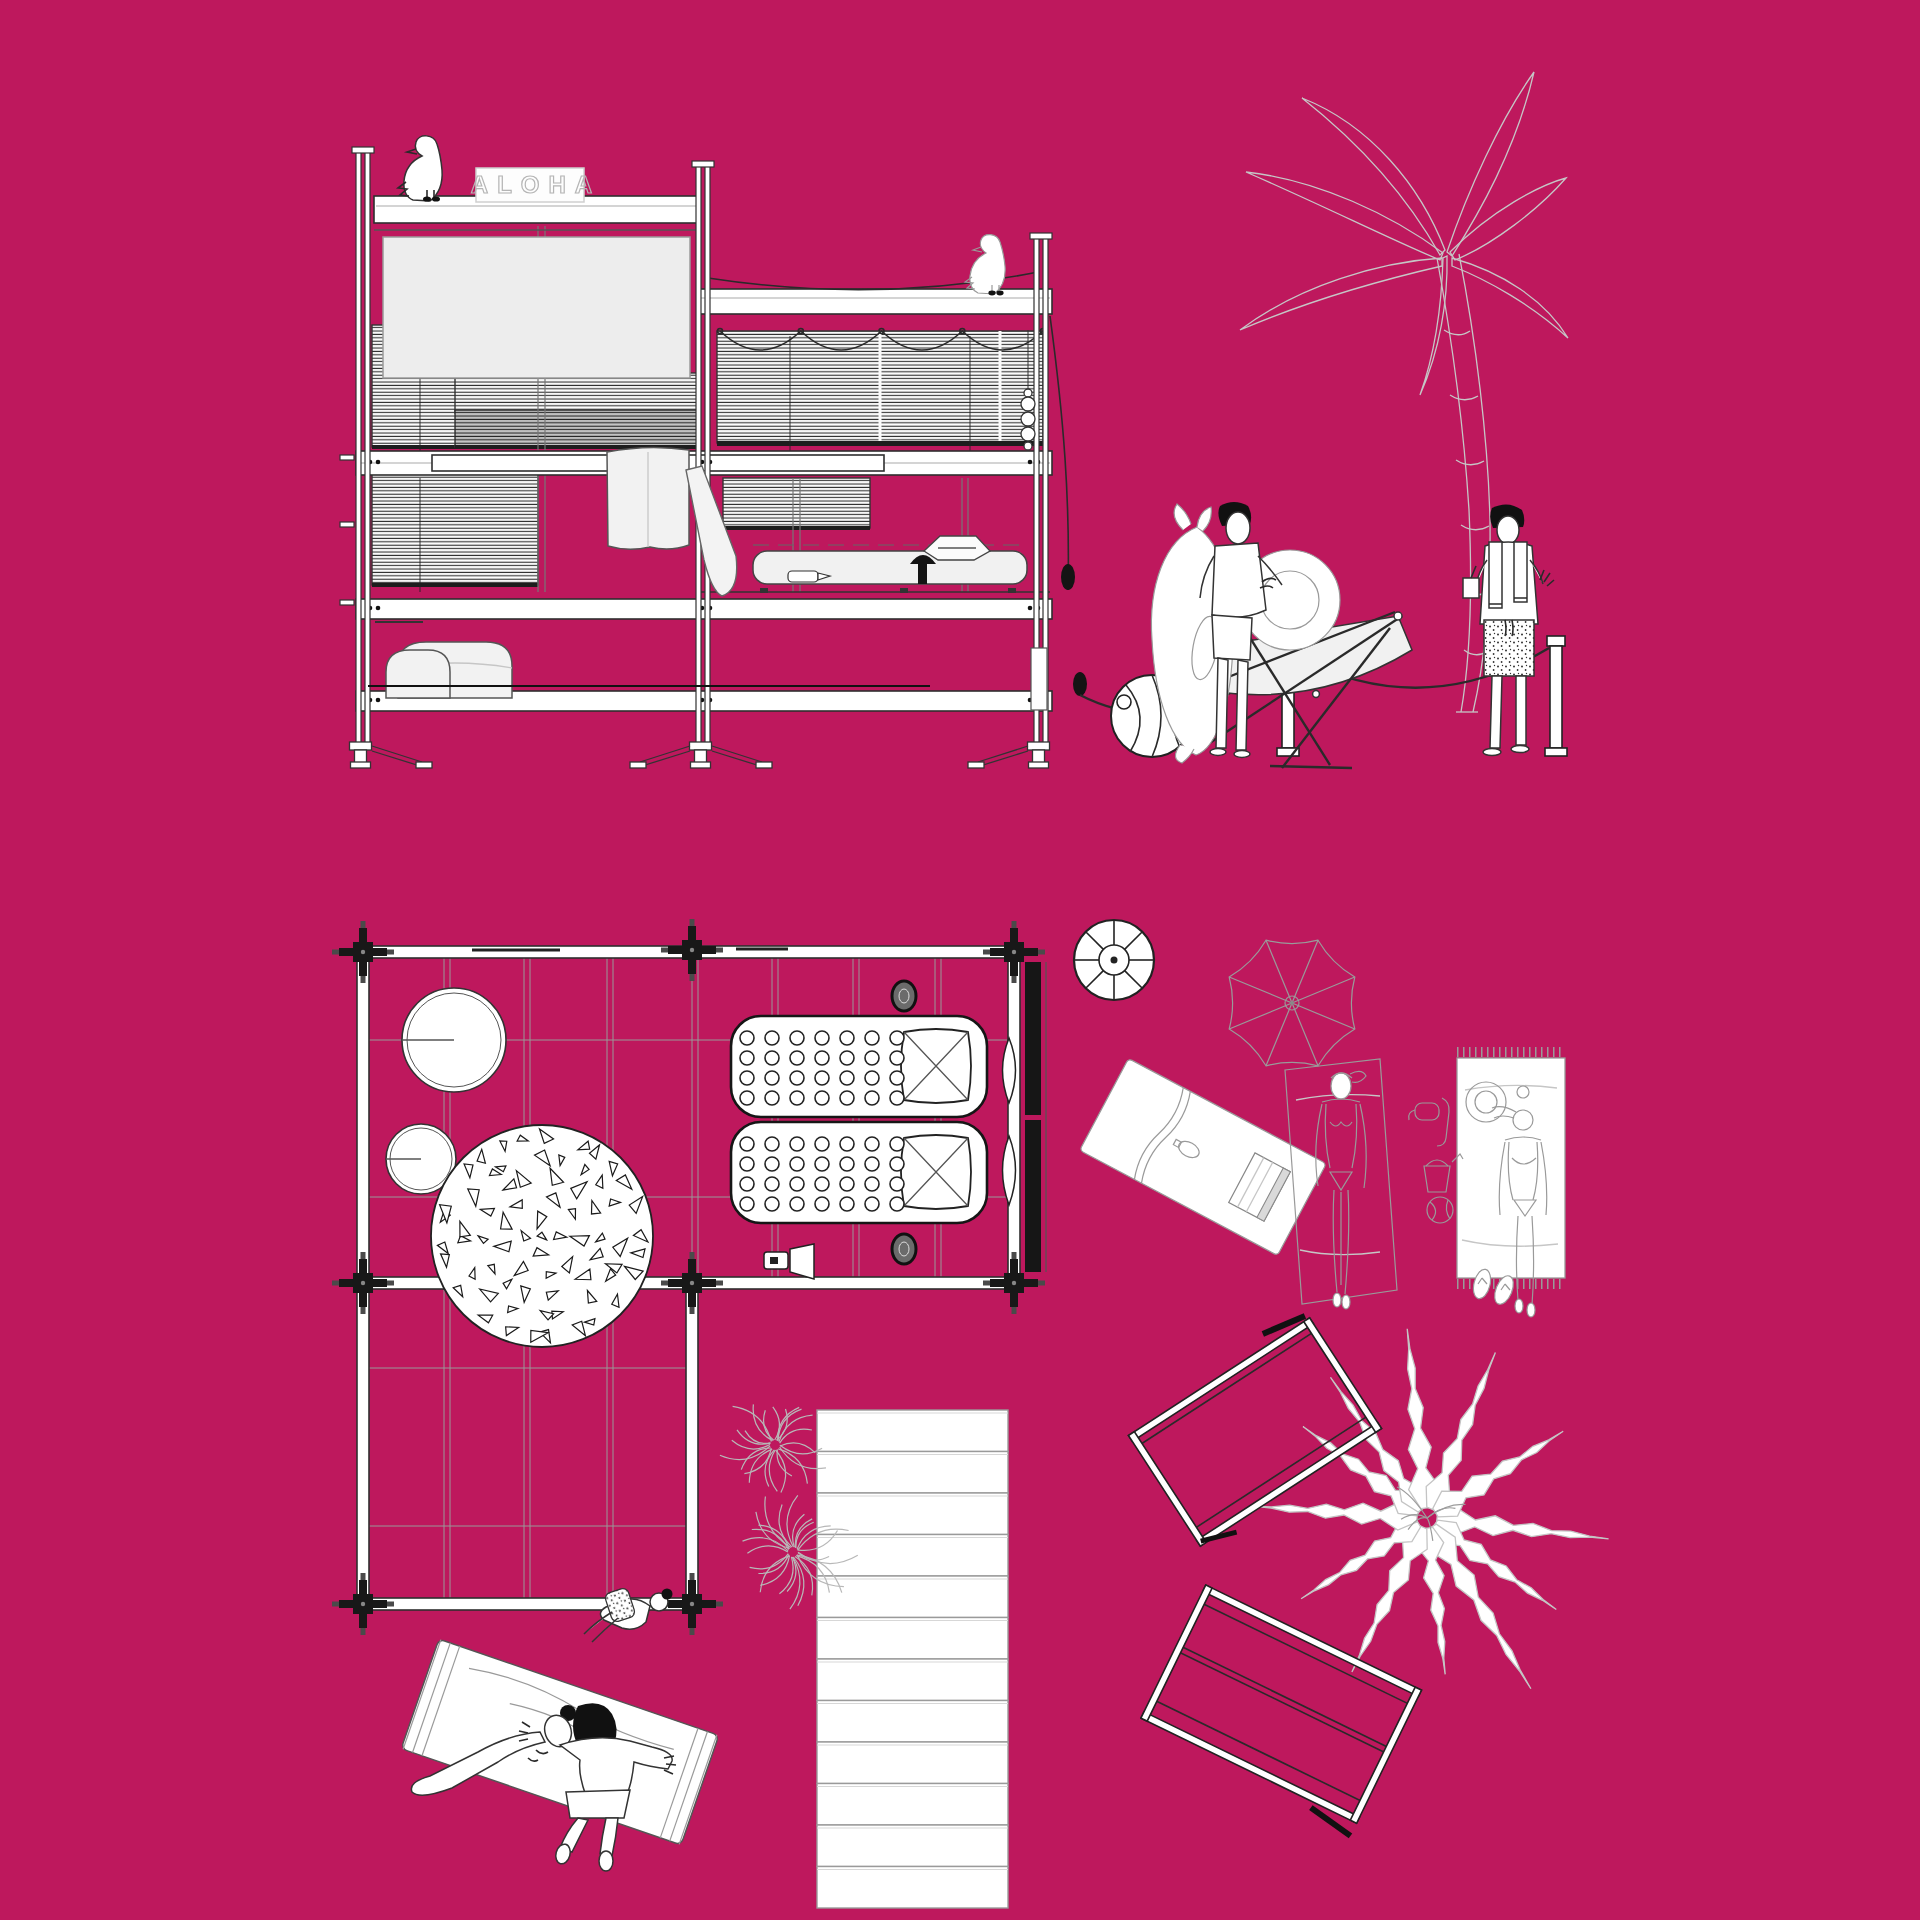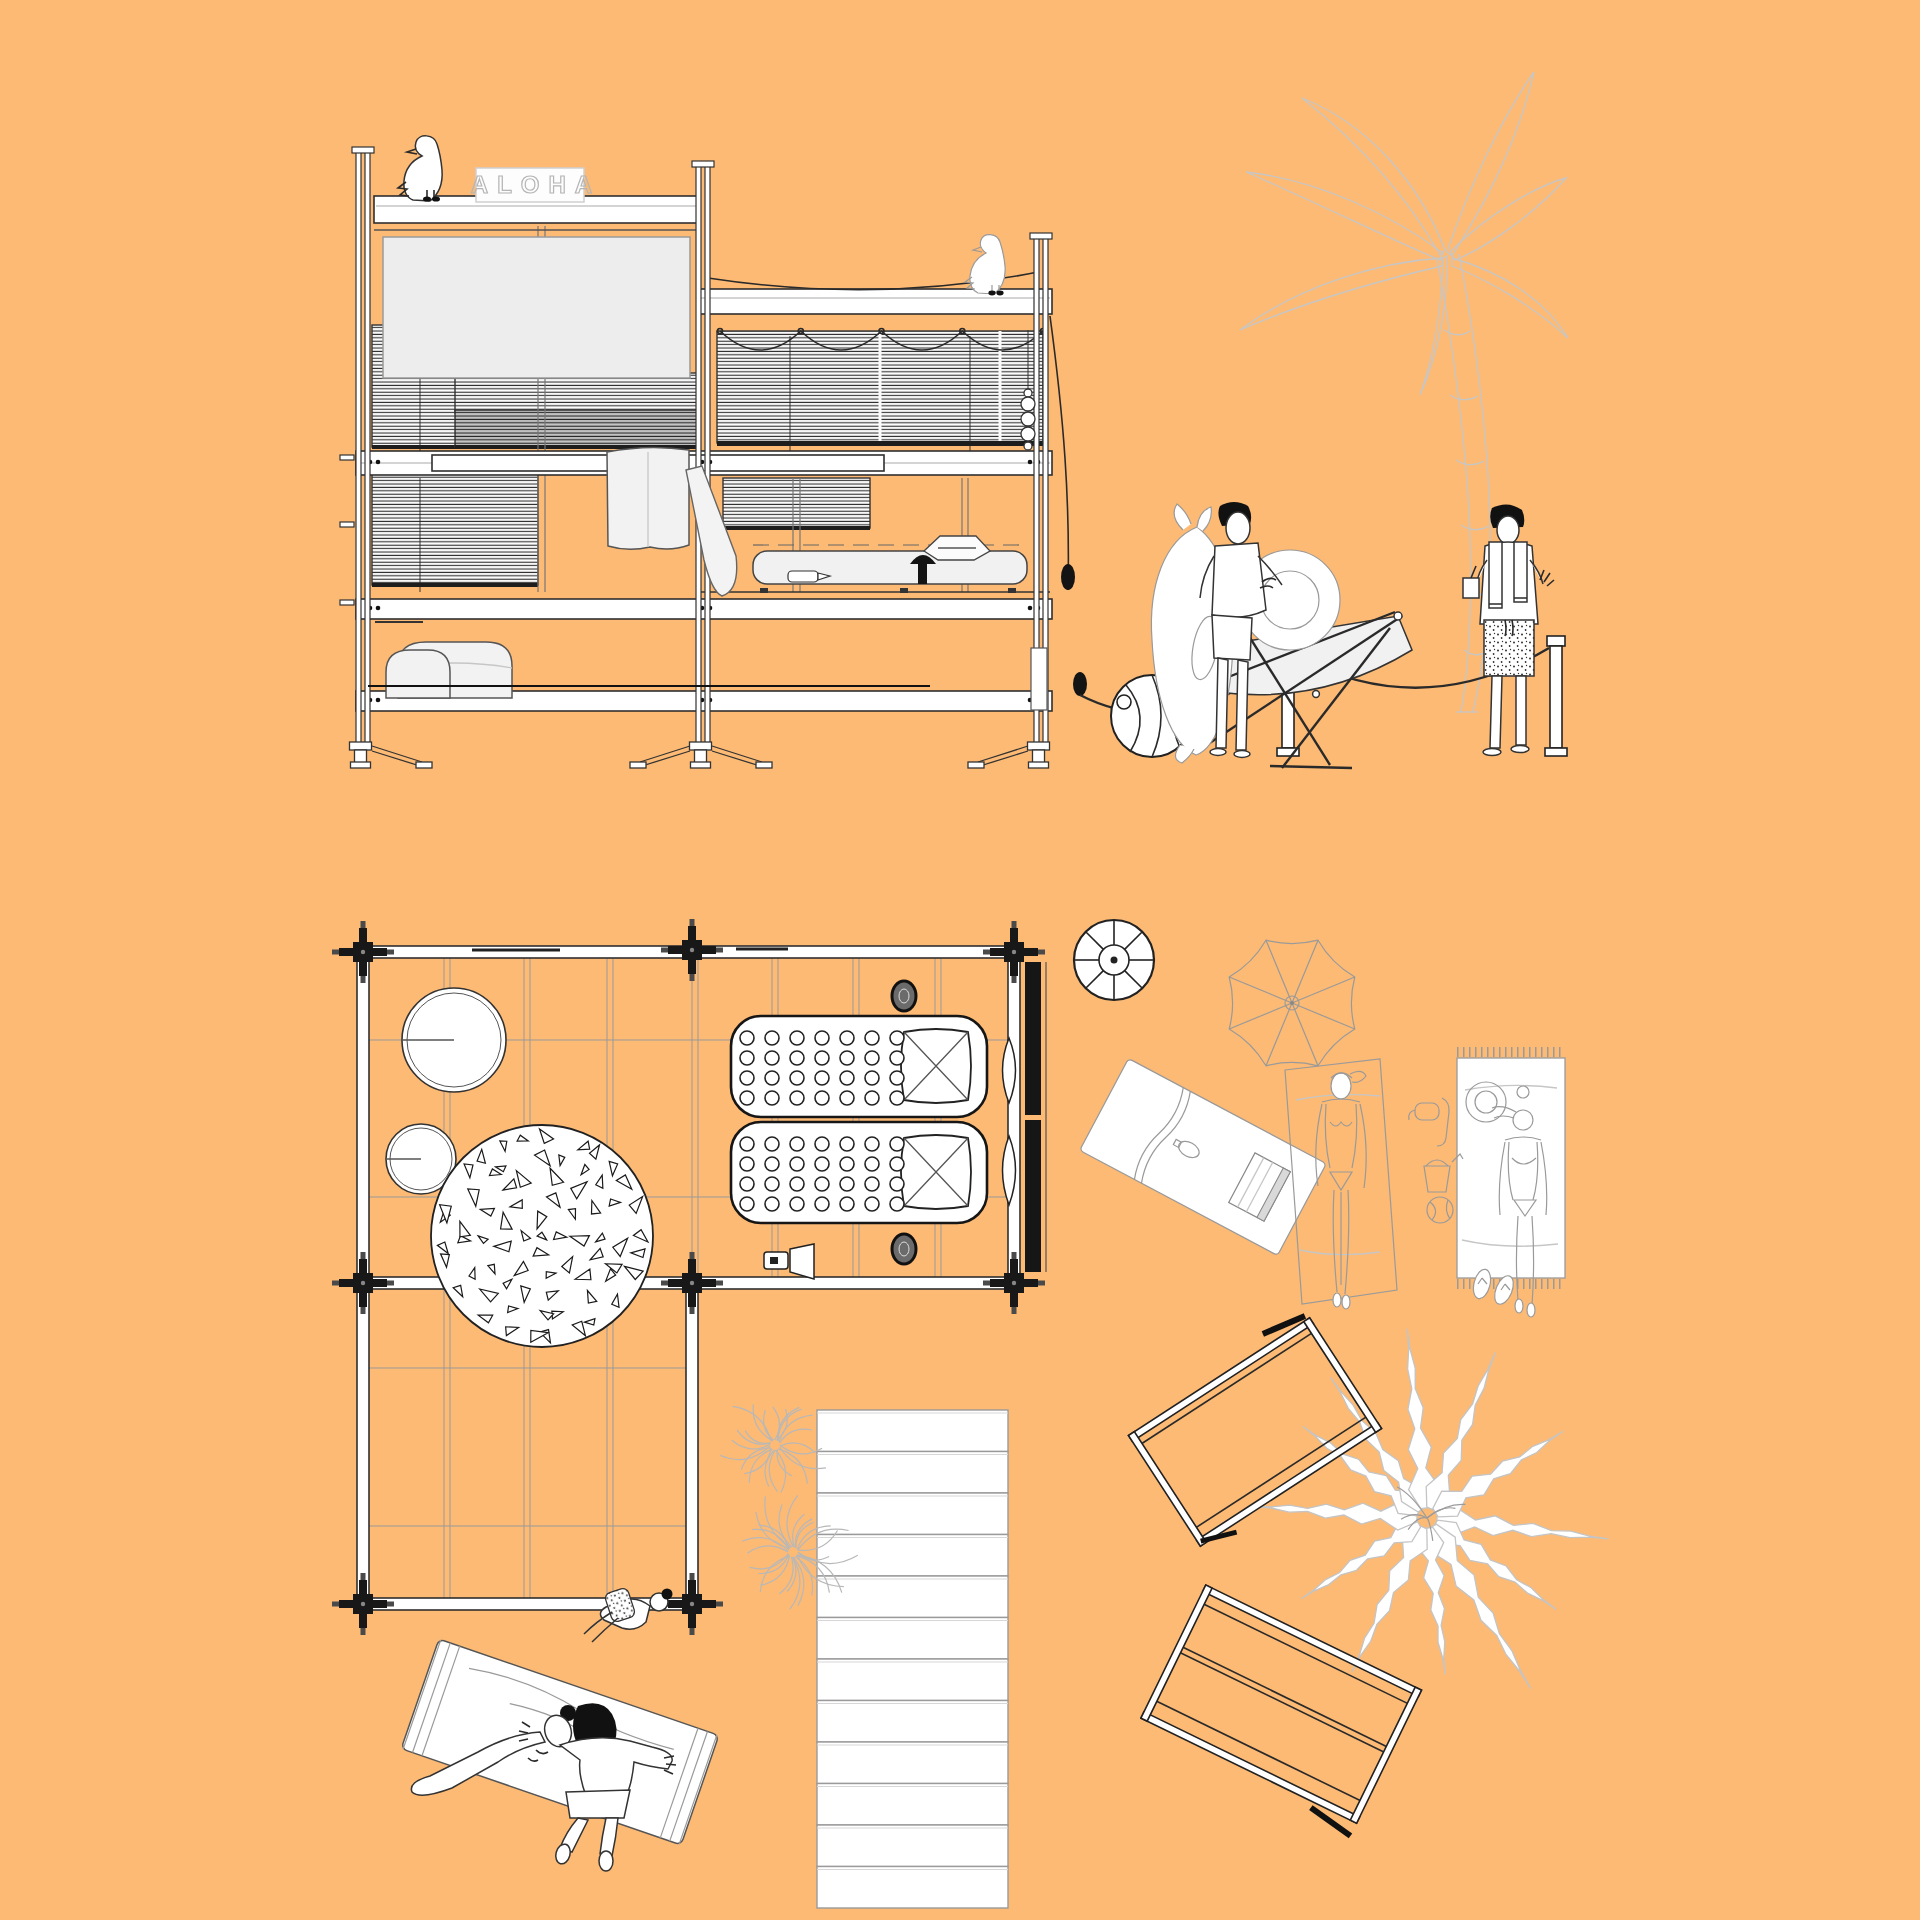--- a/index.html
+++ b/index.html
@@ -1,16 +1,16 @@
 <!DOCTYPE html>
 <html><head>
 <meta charset="utf-8">
 <style>
   html,body{margin:0;padding:0;background:#fff;}
-  #canvas{width:1920px;height:1920px;position:relative;background:#fdba74;
+  #canvas{width:1920px;height:1920px;position:relative;background:#be185d;
           font-family:"Liberation Sans",sans-serif;}
   svg{display:block}
   .ln   {stroke:#2a2a2a;stroke-width:1.6;fill:none}
   .ln2  {stroke:#2a2a2a;stroke-width:2.4;fill:none}
   .mid  {stroke:#555;stroke-width:1.3;fill:none}
   .lt   {stroke:#9a9a9a;stroke-width:1.2;fill:none}
   .faint{stroke:#c6c6c6;stroke-width:1.3;fill:none}
   .beam {fill:#fff;stroke:#2f2f2f;stroke-width:1.6}
   .panel{fill:#ededed;stroke:#9a9a9a;stroke-width:1.5}
   .soft {fill:#f2f2f2;stroke:#555;stroke-width:1.5}

